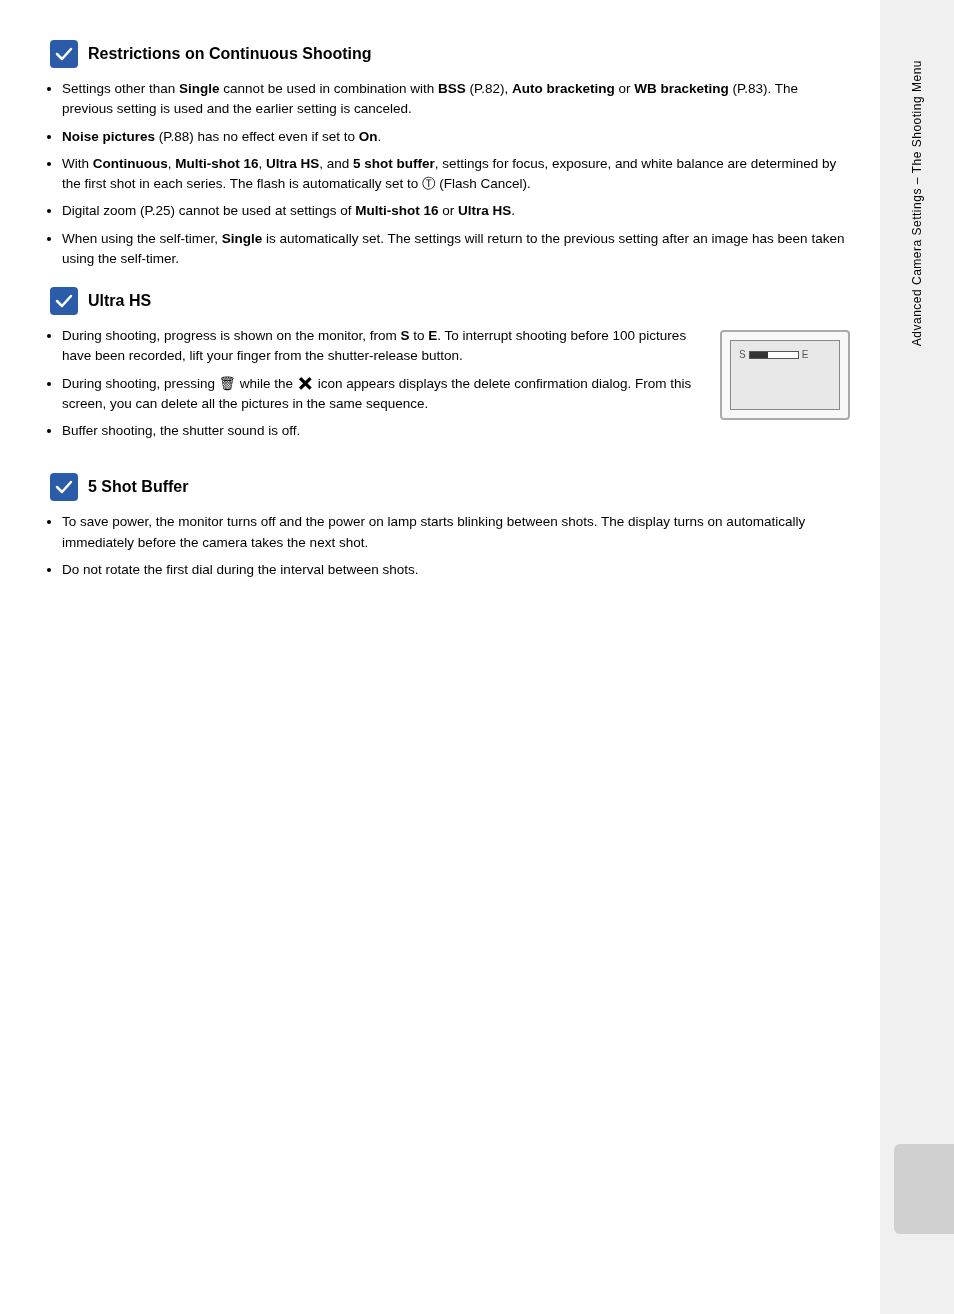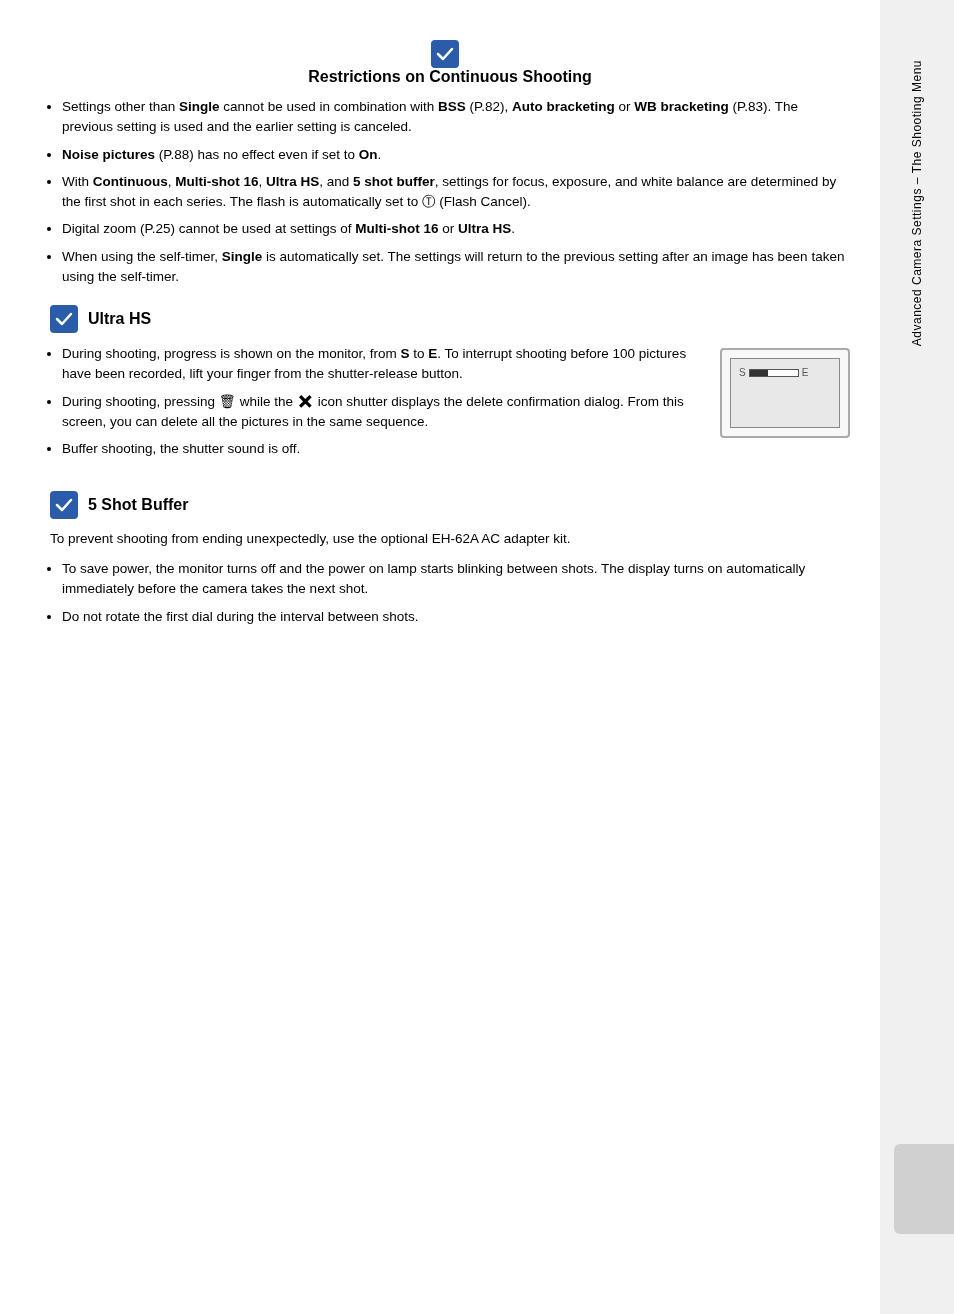--- a/index.html
+++ b/index.html
@@ -61,21 +61,20 @@
     }
 
     .section-header {
       display: flex;
       align-items: center;
       margin-bottom: 10px;
       margin-top: 18px;
     }
     .section-header:first-child {
       margin-top: 0;
-      flex-direction: column;
     }
     .check-icon {
       width: 28px;
       height: 28px;
       background: #2a5caa;
       border-radius: 4px;
       display: inline-flex;
       align-items: center;
       justify-content: center;
       margin-right: 10px;
@@ -187,21 +186,21 @@
       <div class="check-icon">
         <svg viewBox="0 0 18 18">
           <polyline points="2,9 7,14 16,4" stroke="white" stroke-width="2.5" fill="none" stroke-linecap="round" stroke-linejoin="round"></polyline>
         </svg>
       </div>
       <span class="section-title">Ultra HS</span>
     </div>
     <div class="ultra-hs-content">
       <ul class="ultra-hs-text bullet-list">
         <li>During shooting, progress is shown on the monitor, from <b>S</b> to <b>E</b>. To interrupt shooting before 100 pictures have been recorded, lift your finger from the shutter-release button.</li>
-        <li>During shooting, pressing 🗑 while the ✖ icon shutter displays the delete confirmation dialog. From this screen, you can delete all the pictures in the same sequence.</li>
+        <li>During shooting, pressing 🗑 while the ✖ icon appears displays the delete confirmation dialog. From this screen, you can delete all the pictures in the same sequence.</li>
         <li>Buffer shooting, the shutter sound is off.</li>
       </ul>
       <div class="camera-display">
         <div class="camera-screen">
           <div class="camera-progress">
             <span style="font-size:10px;">S</span>
             <div class="progress-bar-outer">
               <div class="progress-bar-inner"></div>
             </div>
             <span style="font-size:10px;">E</span>
@@ -212,21 +211,20 @@
 
     <div class="section-header">
       <div class="check-icon">
         <svg viewBox="0 0 18 18">
           <polyline points="2,9 7,14 16,4" stroke="white" stroke-width="2.5" fill="none" stroke-linecap="round" stroke-linejoin="round"></polyline>
         </svg>
       </div>
       <span class="section-title">5 Shot Buffer</span>
     </div>
 
-    <p>To prevent shooting from ending unexpectedly, use the optional EH-62A AC adapter kit.</p>
 
     <ul class="bullet-list">
       <li>To save power, the monitor turns off and the power on lamp starts blinking between shots. The display turns on automatically immediately before the camera takes the next shot.</li>
       <li>Do not rotate the first dial during the interval between shots.</li>
     </ul>
 
     <div class="page-number">81</div>
   </div>
 
   <div class="sidebar">

